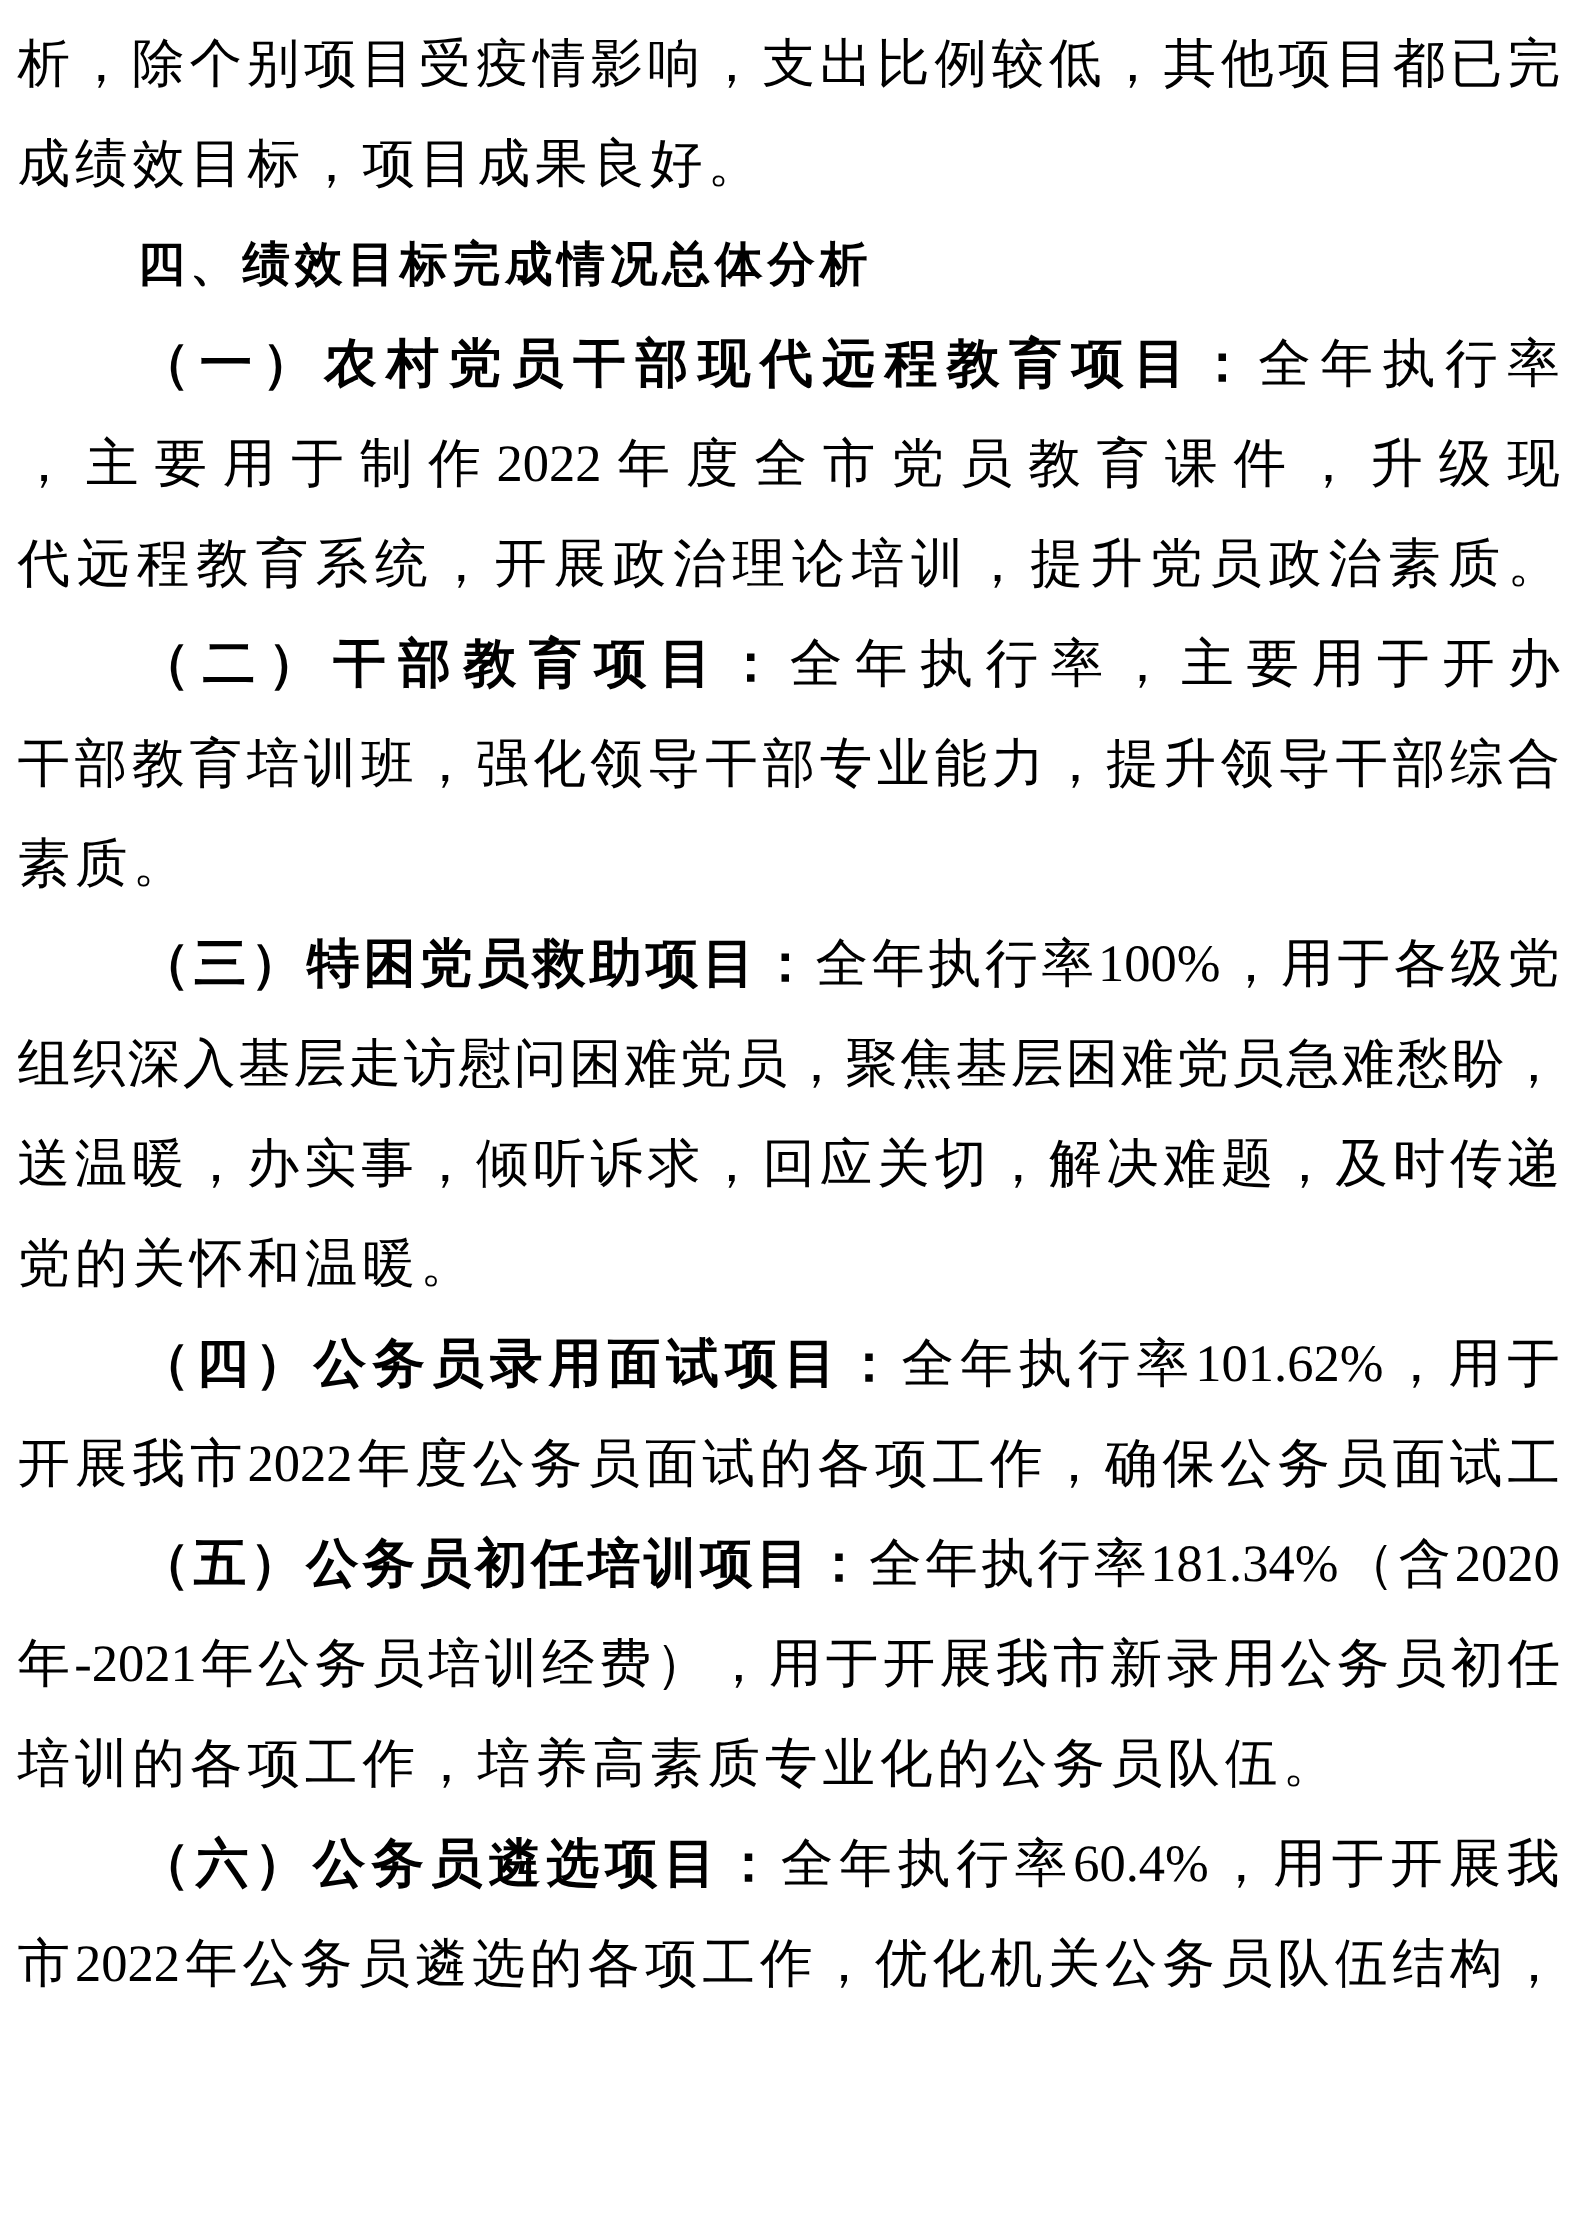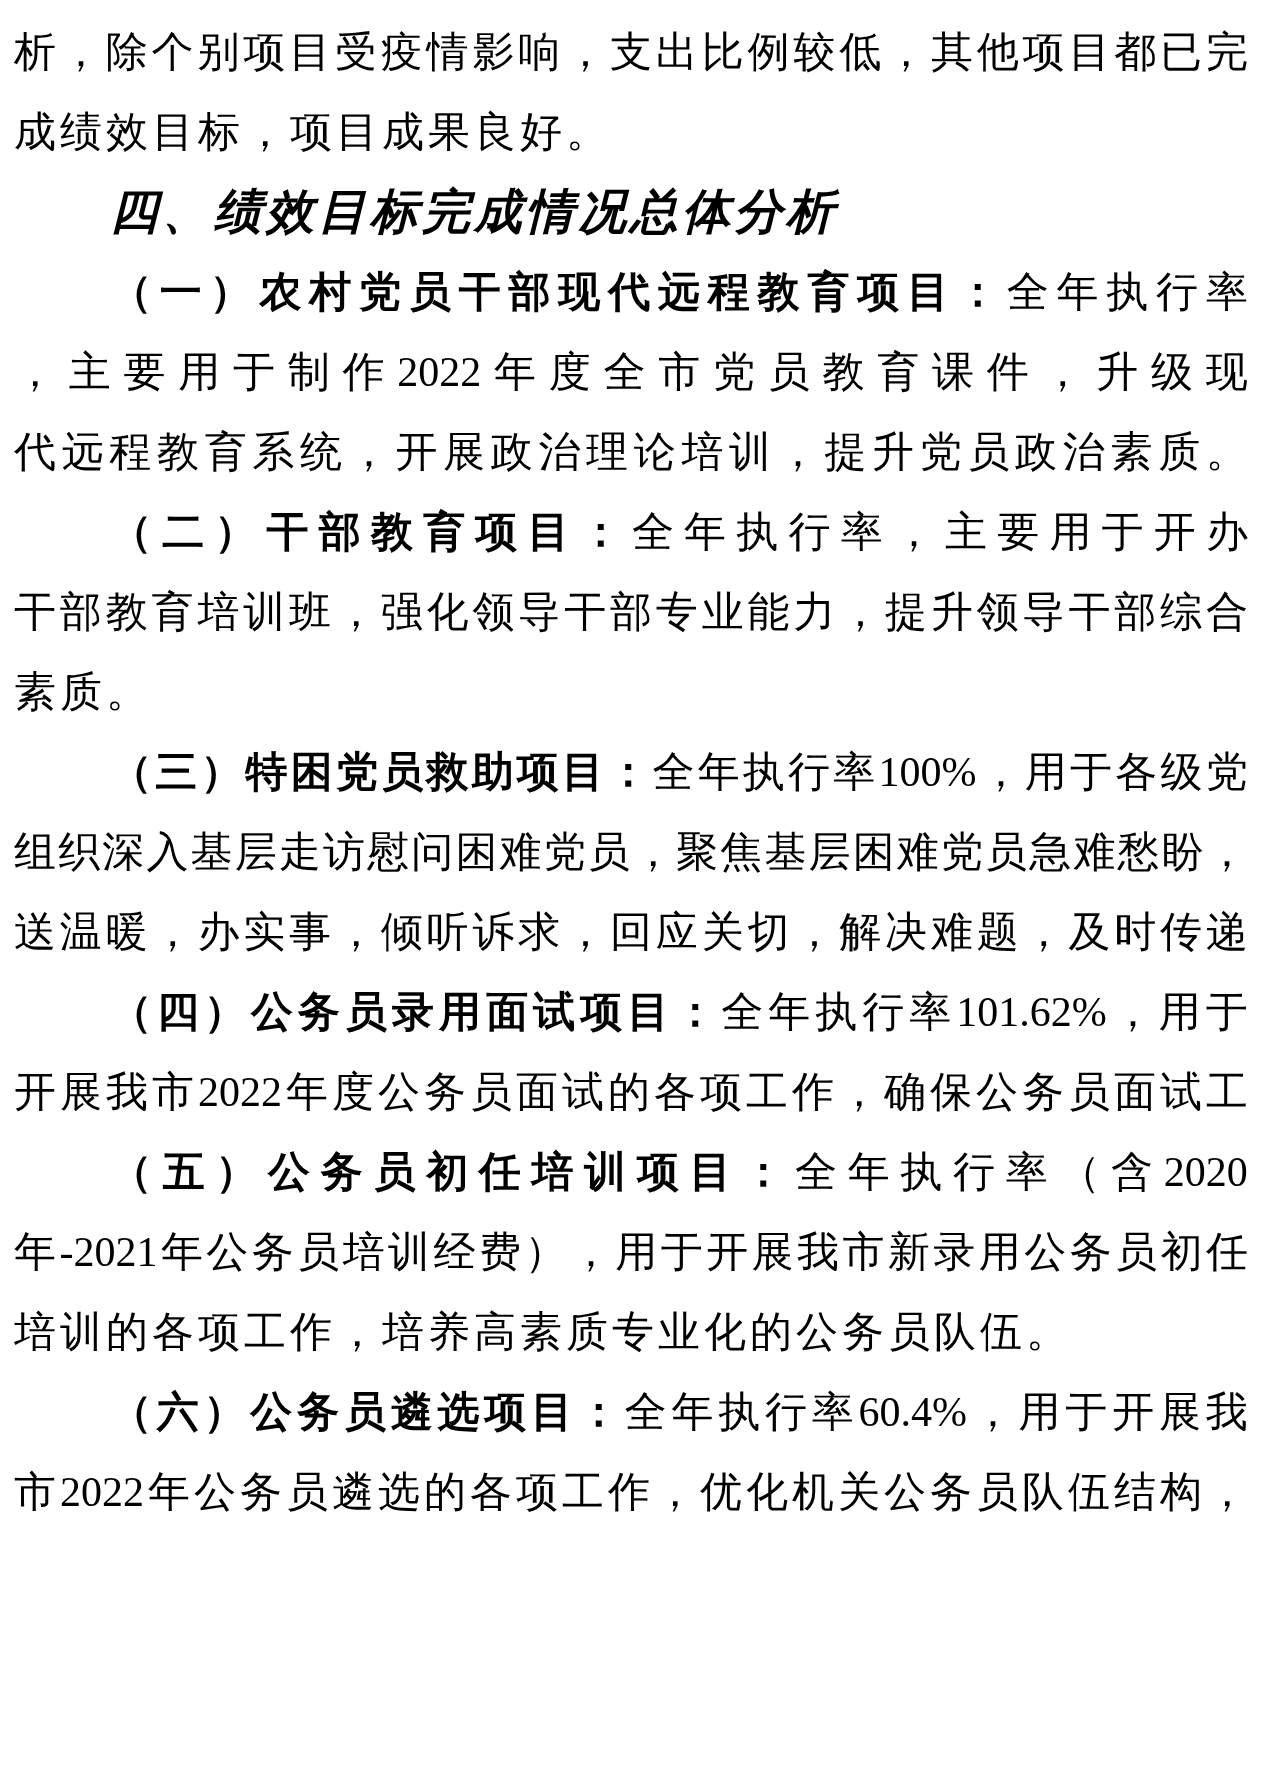--- a/index.html
+++ b/index.html
@@ -34,23 +34,22 @@
   }
   
   .line:not(.j) {
     letter-spacing: 4px;
   }
   .line.ind { padding-left: 96px; }
   .b { font-weight: bold; }
   .line.h {
     font-family: "Liberation Sans", "DejaVu Sans", sans-serif;
     font-weight: bold;
-    font-size: 48px;
+    font-size: 38px;
     letter-spacing: 4px;
-    font-style: italic;
   }
 </style>
 </head>
 <body>
 
 <div id="doc">
     <div class="line j">
       <span>析</span>
       <span>，</span>
       <span>除</span>
@@ -290,20 +289,21 @@
       <span>解</span>
       <span>决</span>
       <span>难</span>
       <span>题</span>
       <span>，</span>
       <span>及</span>
       <span>时</span>
       <span>传</span>
       <span>递</span>
     </div>
+    <div class="line"><span>党的关怀和温暖。</span></div>
     <div class="line j ind">
       <span class="b">（</span>
       <span class="b">四</span>
       <span class="b">）</span>
       <span class="b">公</span>
       <span class="b">务</span>
       <span class="b">员</span>
       <span class="b">录</span>
       <span class="b">用</span>
       <span class="b">面</span>
@@ -361,20 +361,21 @@
       <span class="b">培</span>
       <span class="b">训</span>
       <span class="b">项</span>
       <span class="b">目</span>
       <span class="b">：</span>
       <span>全</span>
       <span>年</span>
       <span>执</span>
       <span>行</span>
       <span>率</span>
+      <span>181.34%</span>
       <span>（</span>
       <span>含</span>
       <span>2020</span>
     </div>
     <div class="line j">
       <span>年</span>
       <span>-2021</span>
       <span>年</span>
       <span>公</span>
       <span>务</span>

